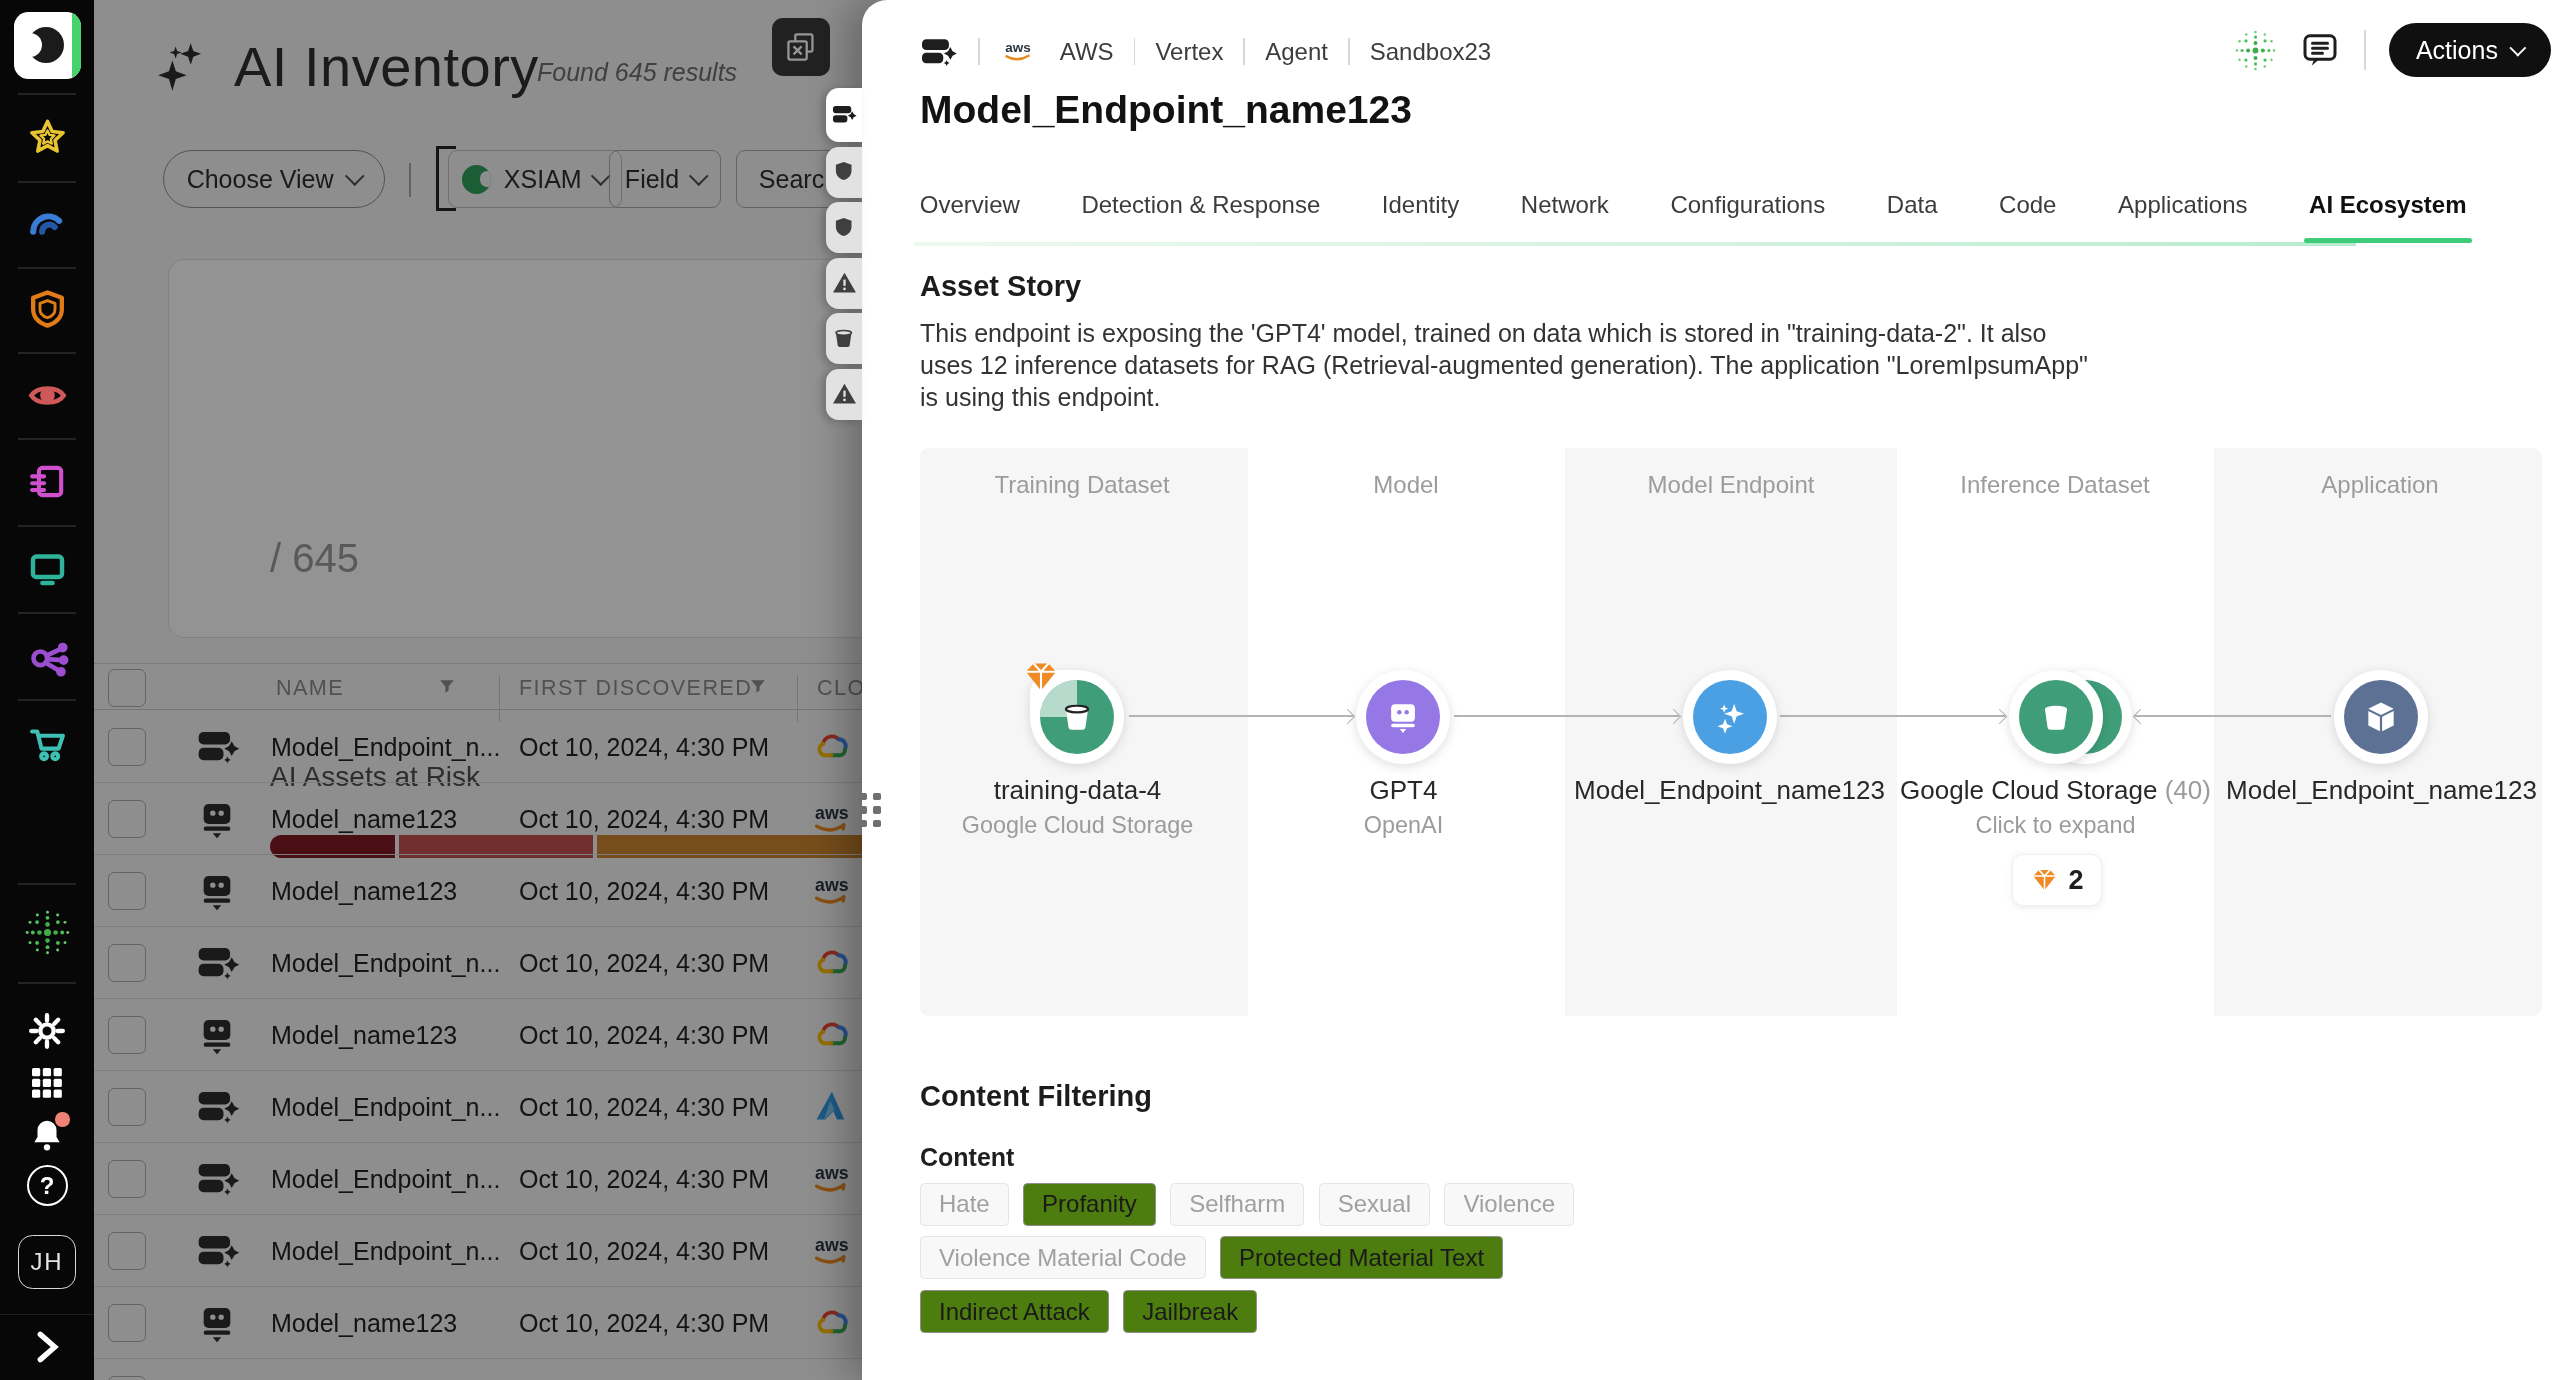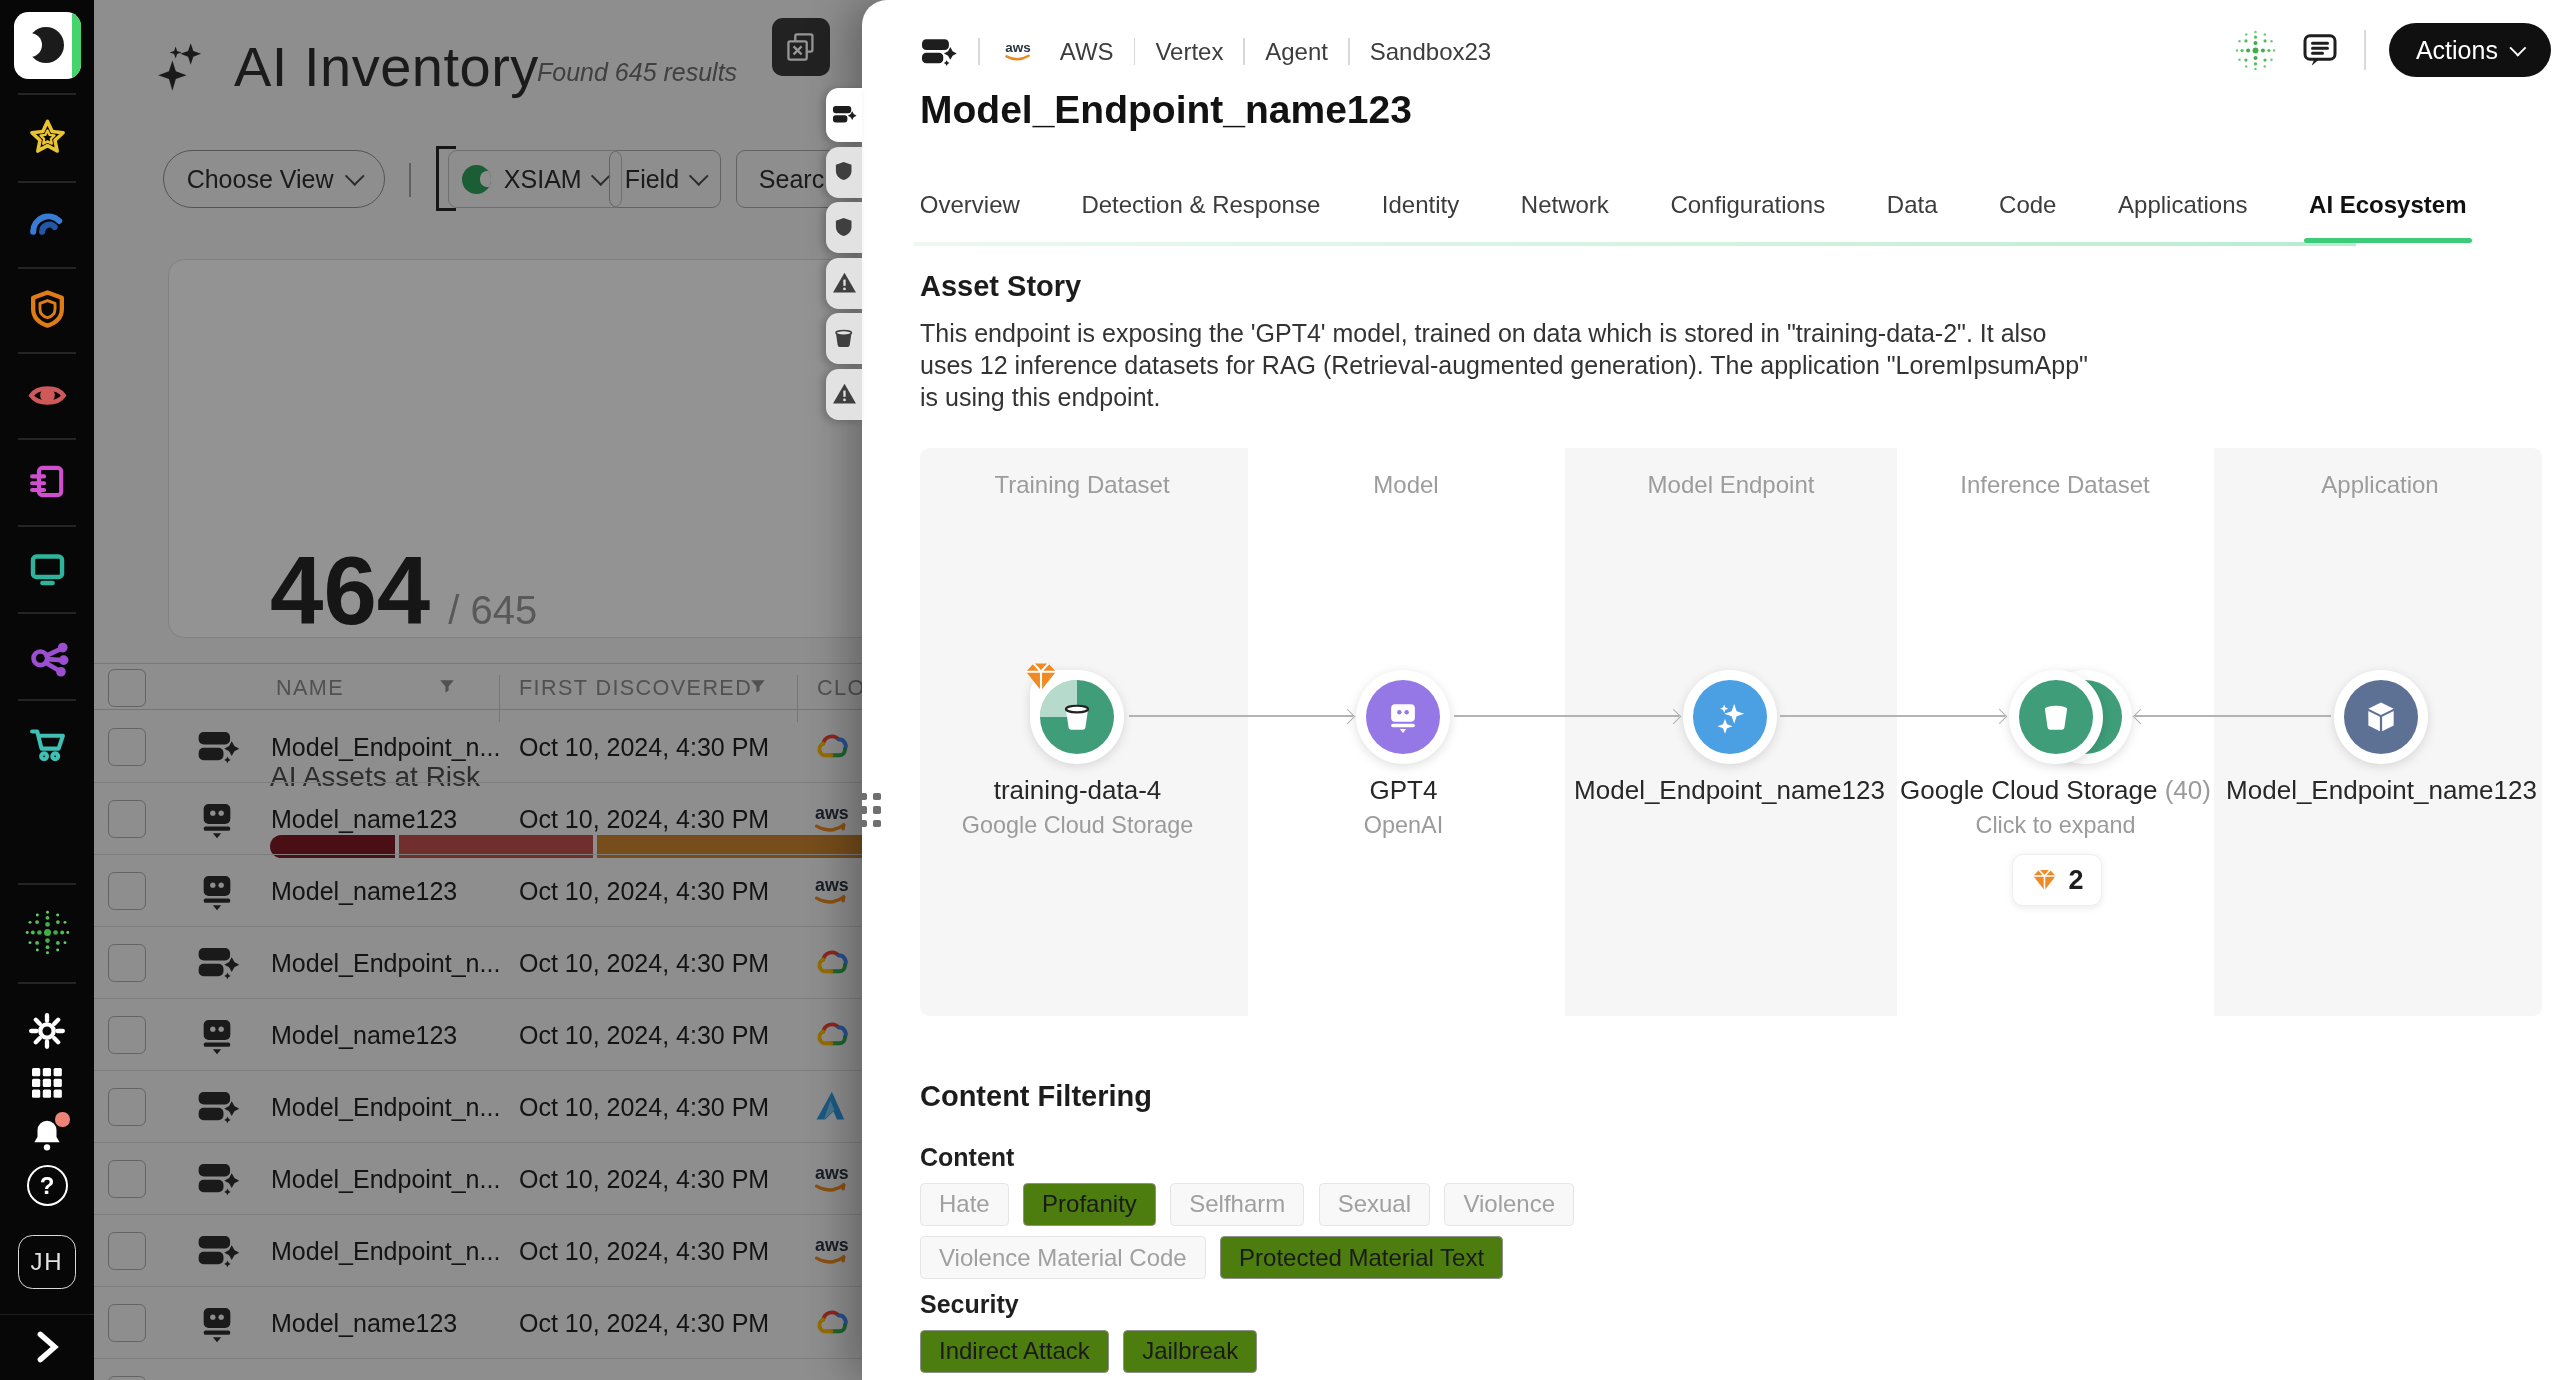--- a/index.html
+++ b/index.html
@@ -143,21 +143,20 @@
         <i class="chev"></i>
     </div>
     <div class="sqbtn" style="left:642px;width:151px">
       <span>Search</span>
         <i class="chev"></i>
     </div>
   </div>
 
   <div class="stat-card">
     <div class="stat-line">
-      <span class="stat-big">464</span>
       <span class="stat-total">/ 645</span>
     </div>
     <div class="stat-label">AI Assets at Risk</div>
     <div class="riskbar">
         <div style="width: 126px; background: rgb(126, 26, 36);"></div>
         <div style="width: 196px; background: rgb(191, 79, 77);"></div>
         <div style="width: 317px; background: rgb(201, 131, 46);"></div>
         <div style="width: 137px; background: rgb(169, 154, 43);"></div>
       </div>
   </div>
@@ -853,21 +852,20 @@
             <span class="chip">Violence</span>
           </div>
           <div class="chip-row">
 
             <span class="chip">Violence Material Code</span>
             <span class="chip active">Protected Material Text</span>
           </div>
         </div>
       </div>
       <div class="cf-group">
-        <div class="cf-label">Security</div>
         <div>
 
         <div class="chip-row">
 
             <span class="chip active">Indirect Attack</span>
             <span class="chip active">Jailbreak</span>
           </div>
         </div>
       </div>
     </div>

